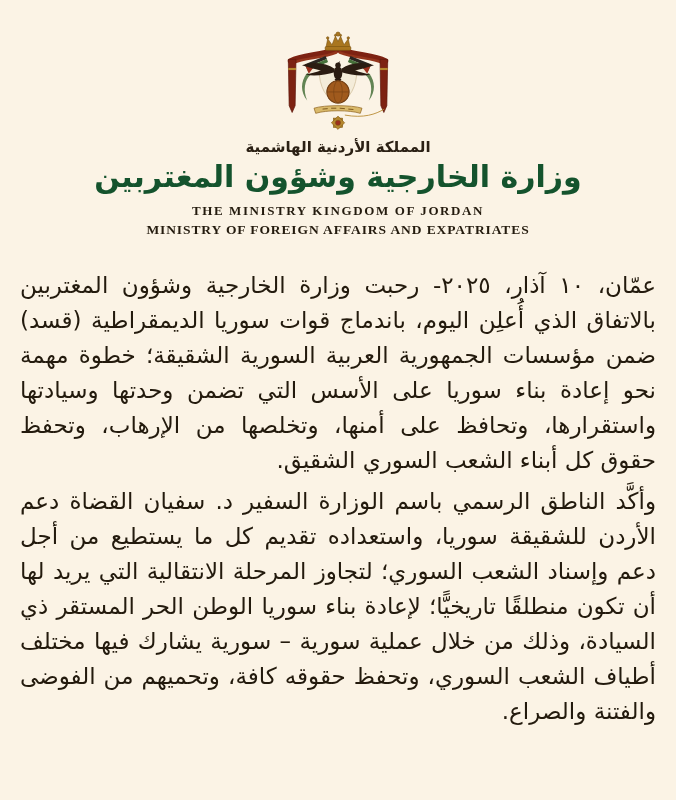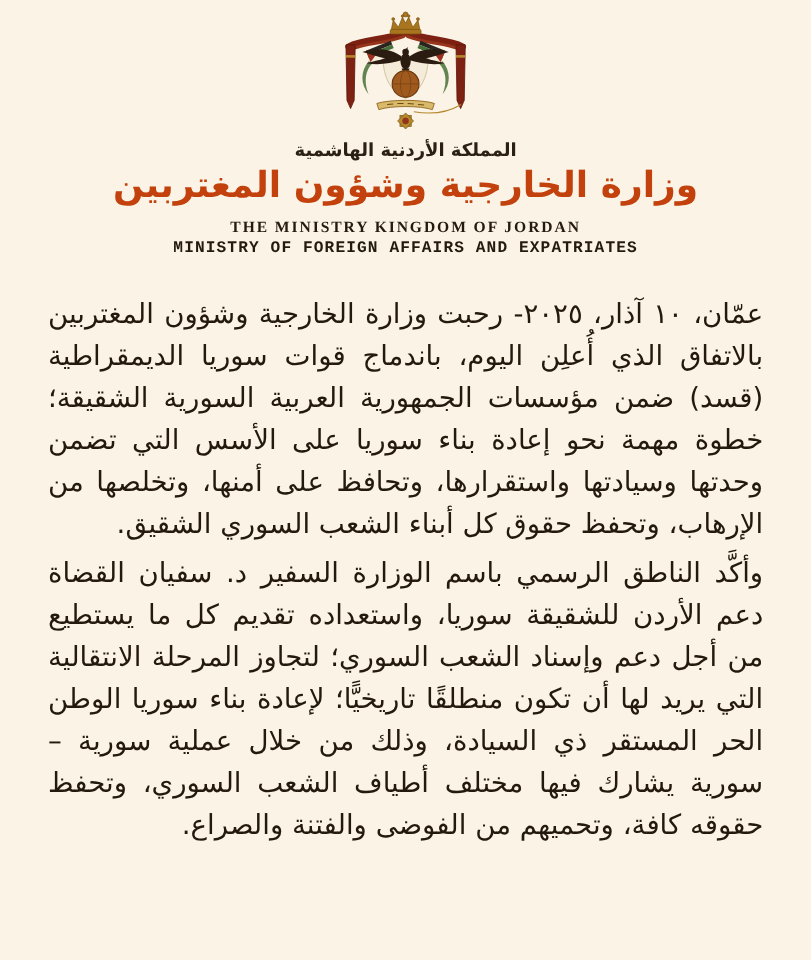--- a/index.html
+++ b/index.html
@@ -15,61 +15,61 @@
     color: #231a0d;
   }
   .page {
     position: relative;
     width: 676px;
     height: 800px;
     box-sizing: border-box;
   }
   .letterhead {
     text-align: center;
-    padding-top: 8px;
+    padding-top: 30px;
   }
   .emblem {
     width: 120px;
     margin: 0 auto;
   }
   .emblem svg { display: block; }
   .kingdom-ar {
     font-size: 15px;
     font-weight: bold;
     margin-top: 3px;
     color: #2b2category014;
     color: #2b2014;
   }
   .ministry-ar {
     font-size: 30px;
     font-weight: bold;
     margin-top: 3px;
-    color: #c2410c;
+    color: #14532d;
     letter-spacing: 0px;
   }
   .kingdom-en {
     font-family: "Liberation Serif", serif;
     font-size: 13px;
     font-weight: 600;
     letter-spacing: 1.6px;
     margin-top: 9px;
     color: #241b0e;
   }
   .ministry-en {
-    font-family: Liberation Mono, monospace;
+    font-family: Liberation Serif, serif;
     font-size: 13.5px;
     font-weight: bold;
     letter-spacing: 0.9px;
     margin-top: 3px;
     color: #241b0e;
   }
   .doc-body {
     direction: rtl;
     text-align: justify;
-    padding: 0 40px;
+    padding: 0 20px;
     margin-top: 30px;
     font-size: 23px;
     line-height: 35px;
   }
   .para {
     margin: 0;
   }
   .para + .para {
     margin-top: 6px;
   }

